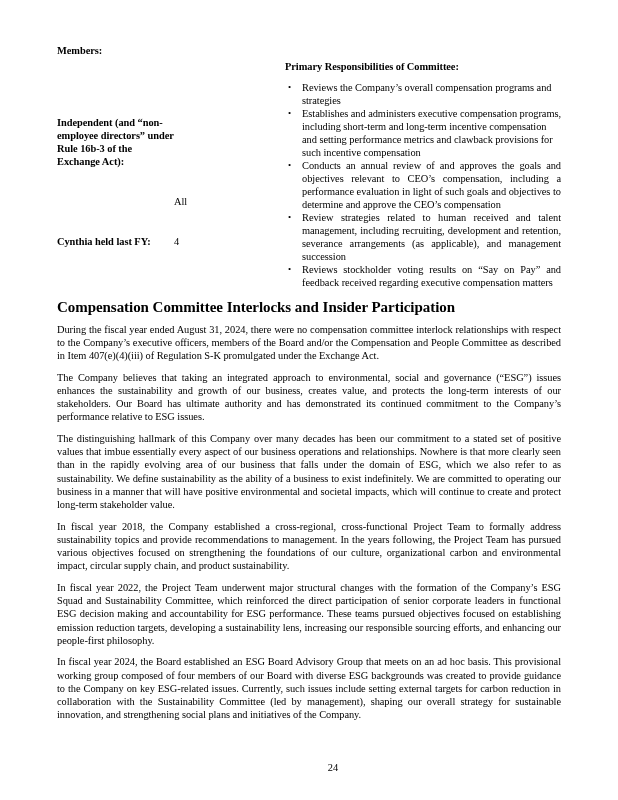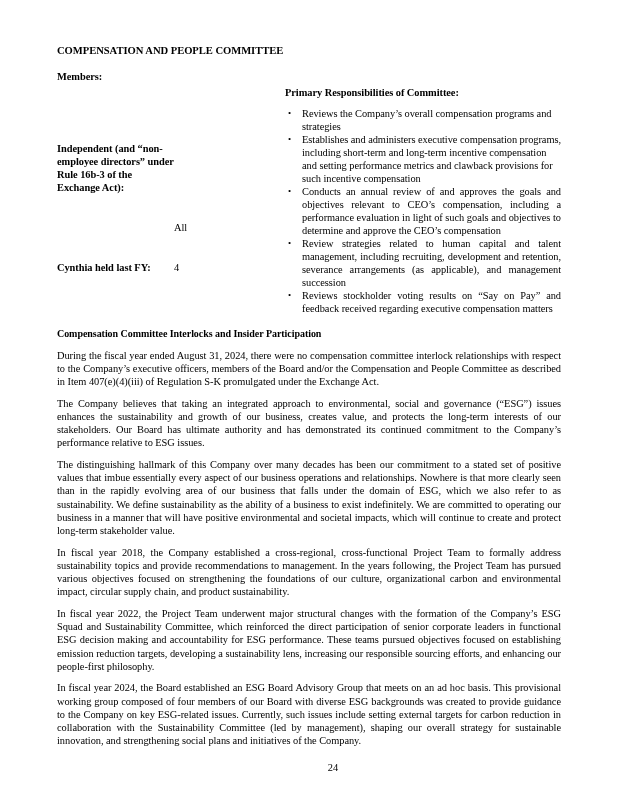--- a/index.html
+++ b/index.html
@@ -61,21 +61,21 @@
   .resp-list li:nth-child(1),
   .resp-list li:nth-child(2) { text-align: left; }
   .resp-list .bullet {
     position: absolute;
     left: 3px;
     top: 0;
     font-size: 9px;
   }
   
   .sub-heading {
-    font-size: 10px;
+    font-size: 15px;
     font-weight: bold;
     margin: 12px 0 0 0;
     line-height: 13px;
   }
   .esg-heading {
     font-size: 13.5px;
     font-weight: bold;
     margin: 11px 0 0 0;
     line-height: 16px;
   }
@@ -91,38 +91,37 @@
     text-align: center;
     letter-spacing: 0;
     padding-left: 48px;
   }
 </style>
 </head>
 <body>
 
 <div class="page">
 
-  <h1 class="doc-title">COMPENSATION AND PEOPLE COMMITTEE</h1>
 
   <div class="committee-grid">
     <div class="cell lbl members-label">Members:</div>
 
     <div class="cell lbl indep-label">Independent (and “non-employee directors” under Rule 16b-3 of the Exchange Act):</div>
     <div class="cell indep-value">All</div>
 
     <div class="cell lbl meetings-label">Cynthia held last FY:</div>
     <div class="cell meetings-value">4</div>
 
     <div class="cell right-col">
       <div class="resp-title">Primary Responsibilities of Committee:</div>
       <ul class="resp-list">
         <li><span class="bullet">•</span><span>Reviews the Company’s overall compensation programs and strategies</span></li>
         <li><span class="bullet">•</span><span>Establishes and administers executive compensation programs, including short-term and long-term incentive compensation and setting performance metrics and clawback provisions for such incentive compensation</span></li>
         <li><span class="bullet">•</span><span>Conducts an annual review of and approves the goals and objectives relevant to CEO’s compensation, including a performance evaluation in light of such goals and objectives to determine and approve the CEO’s compensation</span></li>
-        <li><span class="bullet">•</span><span>Review strategies related to human capital and talent management, including recruiting, development and retention, severance arrangements (as applicable), and management succession</span></li>
+        <li><span class="bullet">•</span><span>Review strategies related to human received and talent management, including recruiting, development and retention, severance arrangements (as applicable), and management succession</span></li>
         <li><span class="bullet">•</span><span>Reviews stockholder voting results on “Say on Pay” and feedback received regarding executive compensation matters</span></li>
       </ul>
     </div>
   </div>
 
   <h2 class="sub-heading">Compensation Committee Interlocks and Insider Participation</h2>
   <p class="para">During the fiscal year ended August 31, 2024, there were no compensation committee interlock relationships with respect to the Company’s executive officers, members of the Board and/or the Compensation and People Committee as described in Item 407(e)(4)(iii) of Regulation S-K promulgated under the Exchange Act.</p>
 
   <p class="para">The Company believes that taking an integrated approach to environmental, social and governance (“ESG”) issues enhances the sustainability and growth of our business, creates value, and protects the long-term interests of our stakeholders. Our Board has ultimate authority and has demonstrated its continued commitment to the Company’s performance relative to ESG issues.</p>
   <p class="para">The distinguishing hallmark of this Company over many decades has been our commitment to a stated set of positive values that imbue essentially every aspect of our business operations and relationships. Nowhere is that more clearly seen than in the rapidly evolving area of our business that falls under the domain of ESG, which we also refer to as sustainability. We define sustainability as the ability of a business to exist indefinitely. We are committed to operating our business in a manner that will have positive environmental and societal impacts, which will continue to create and protect long-term stakeholder value.</p>

